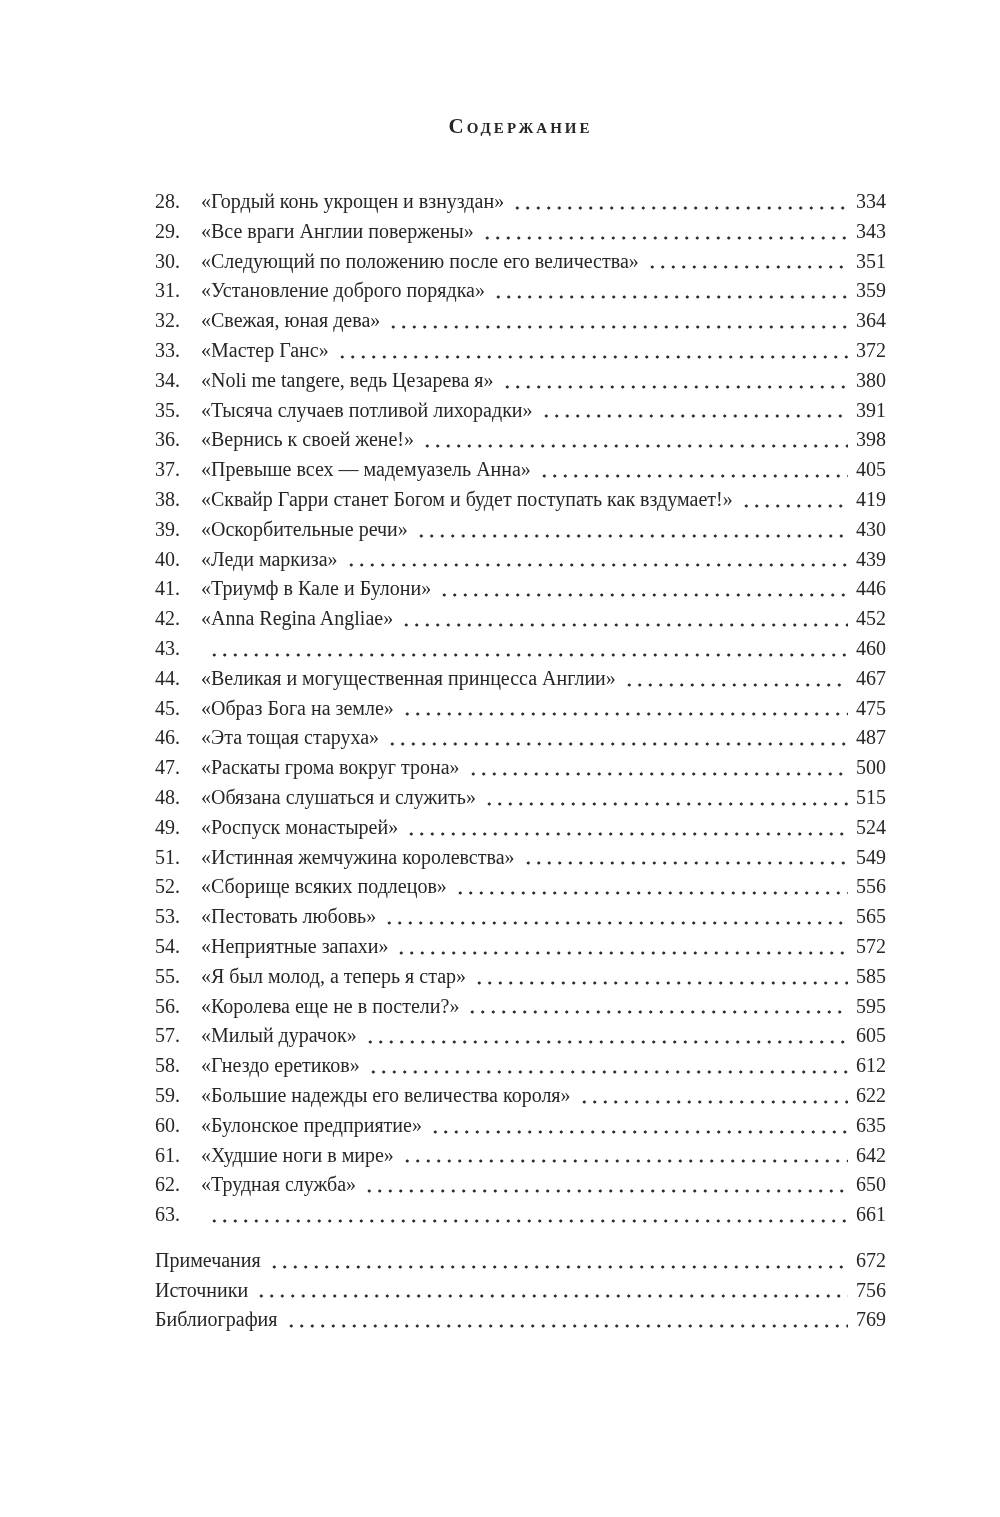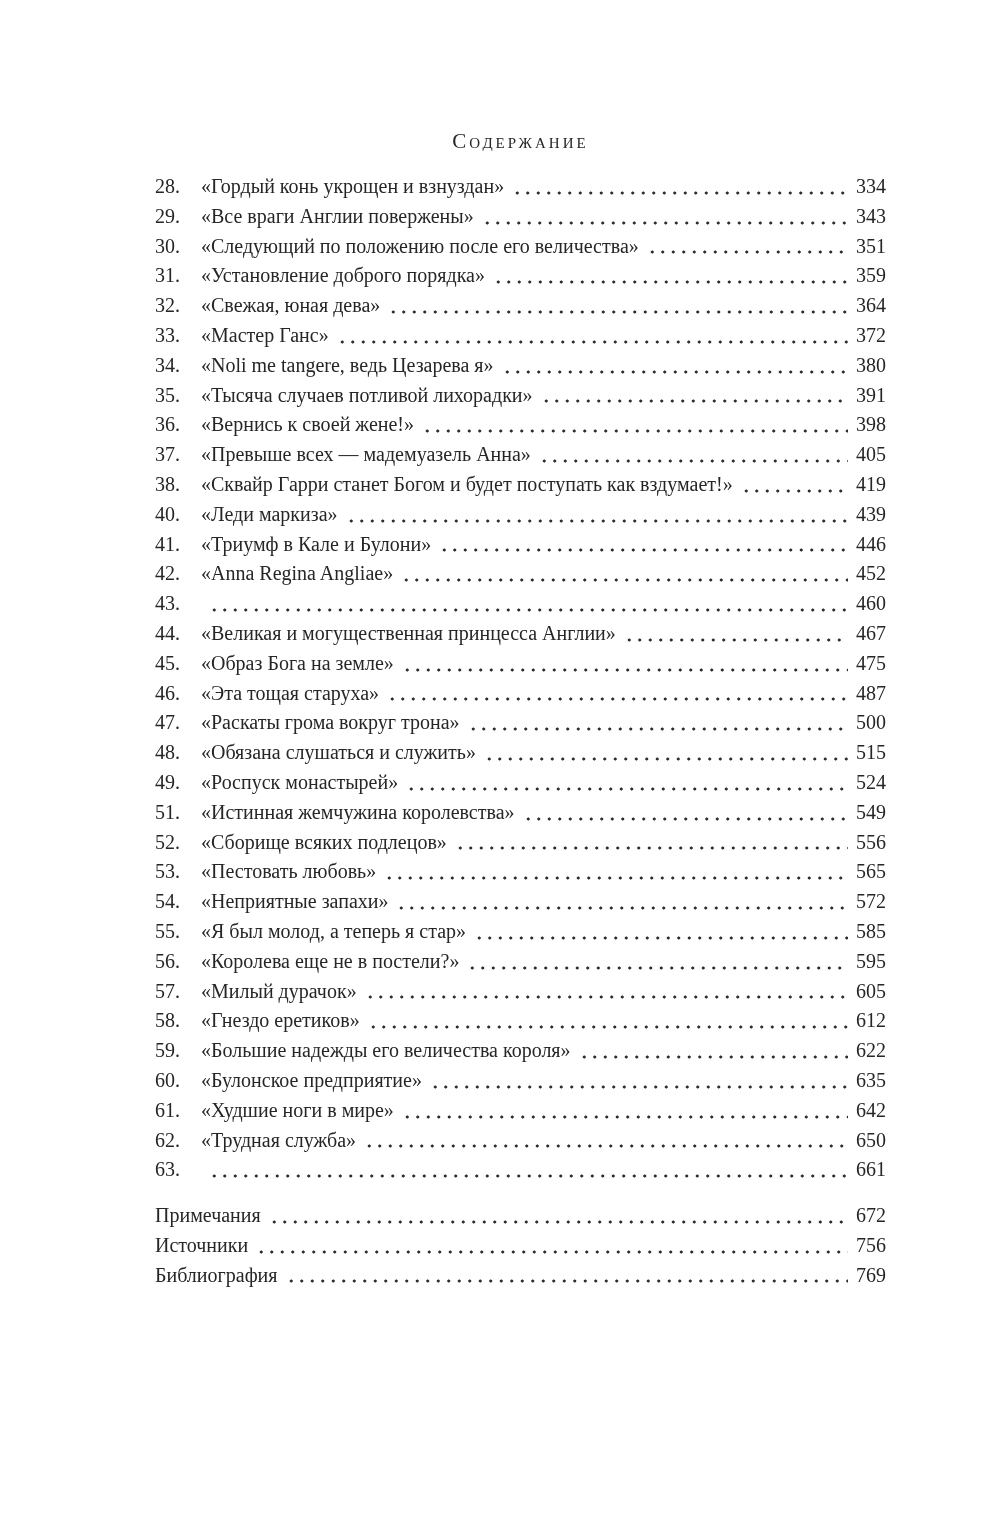--- a/index.html
+++ b/index.html
@@ -14,30 +14,31 @@
     font-family: "Liberation Serif", serif;
     color: #262626;
   }
   .page {
     width: 731px;
     margin-left: 155px;
     padding-top: 112px;
     box-sizing: border-box;
   }
   .toc-title {
-    margin: 15px;
+    margin: 0;
     height: 30px;
     font-size: 21px;
-    font-weight: normal;
+    font-weight: bold;
     font-variant: small-caps;
     letter-spacing: 3px;
     text-align: center;
     line-height: 28px;
   }
   .toc-list {
+    margin-top: 45px;
   }
   .toc-backmatter {
     margin-top: 16px;
   }
   .toc-row {
     display: flex;
     align-items: stretch;
     height: 29.8px;
     font-size: 20px;
     line-height: 29.8px;
@@ -133,20 +134,26 @@
     <span class="leader"></span>
     <span class="pagenum">405</span>
   </div>
       <div class="toc-row">
     <span class="num">38.</span>
     <span class="entry-title">«Сквайр Гарри станет Богом и будет поступать как вздумает!»</span>
     <span class="leader"></span>
     <span class="pagenum">419</span>
   </div>
       <div class="toc-row">
+    <span class="num">39.</span>
+    <span class="entry-title">«Оскорбительные речи»</span>
+    <span class="leader"></span>
+    <span class="pagenum">430</span>
+  </div>
+      <div class="toc-row">
     <span class="num">40.</span>
     <span class="entry-title">«Леди маркиза»</span>
     <span class="leader"></span>
     <span class="pagenum">439</span>
   </div>
       <div class="toc-row">
     <span class="num">41.</span>
     <span class="entry-title">«Триумф в Кале и Булони»</span>
     <span class="leader"></span>
     <span class="pagenum">446</span>

